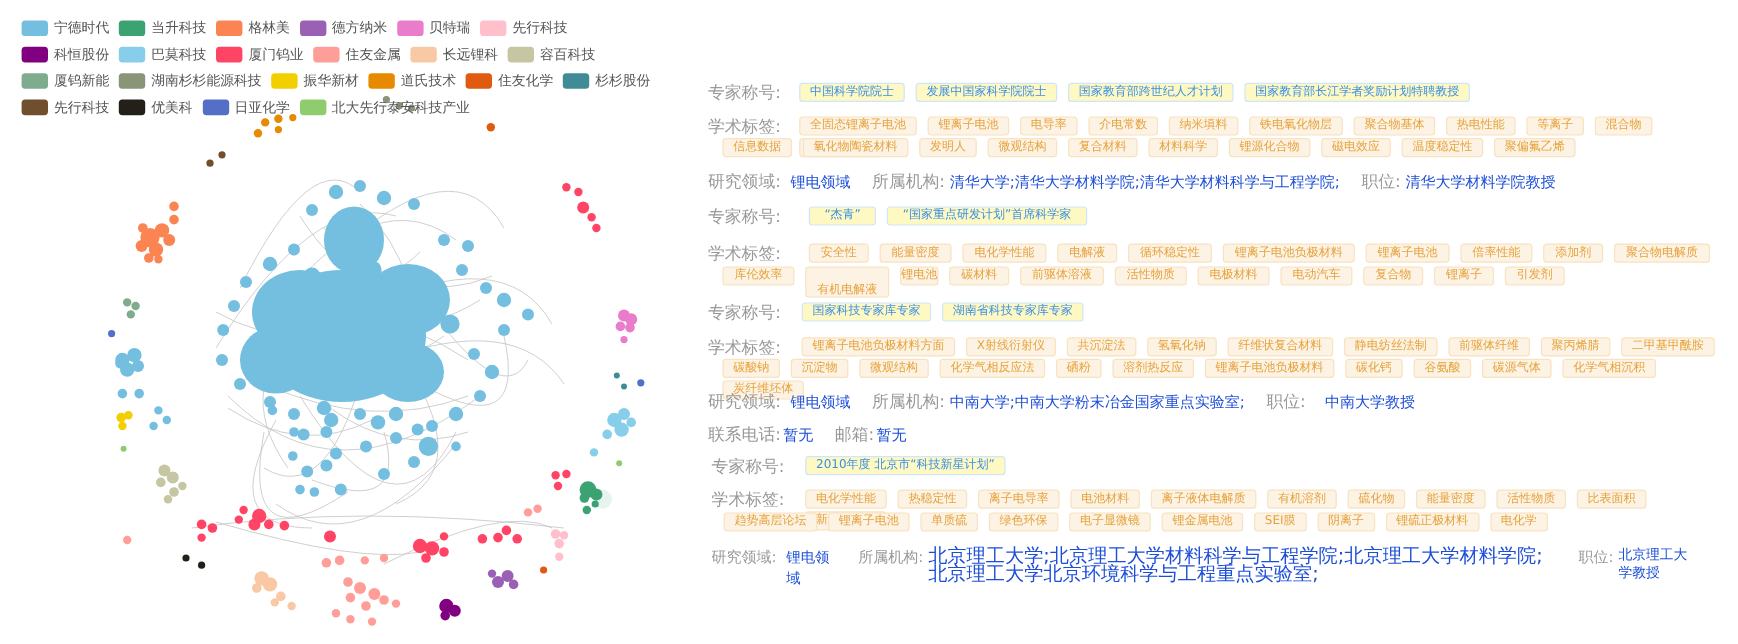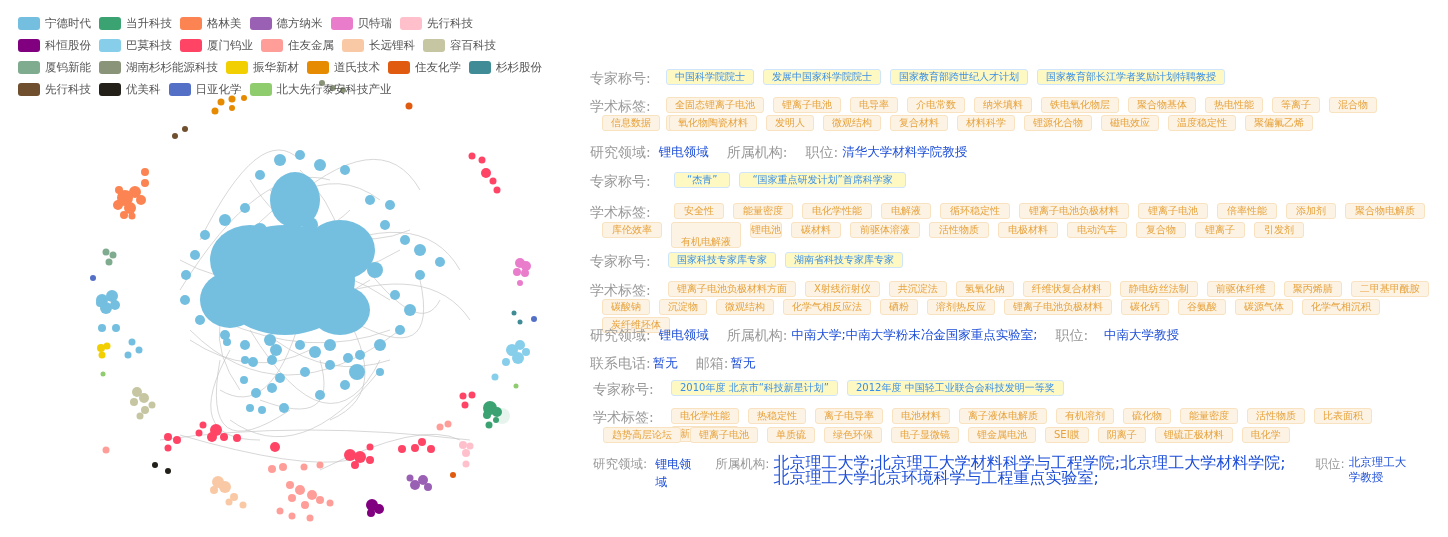--- a/index.html
+++ b/index.html
@@ -438,20 +438,21 @@
       <span class="tag tag-acad">聚偏氟乙烯</span>
     </div>
   </div>
   <div class="row" style="top:143px; left:10px;">
     <div class="inline-group">
       <span class="row-label">研究领域:</span>
       <span class="row-value" style="margin-left:8px;">锂电领域</span>
     </div>
     <div class="inline-group">
       <span class="row-label">所属机构:</span>
+      <span class="row-value" style="margin-left:4px;">清华大学;清华大学材料学院;清华大学材料科学与工程学院;</span>
     </div>
     <div class="inline-group">
       <span class="row-label">职位:</span>
       <span class="row-value" style="margin-left:4px;">清华大学材料学院教授</span>
     </div>
   </div>
 
   <div class="row" style="top:172px; left:10px;">
     <span class="row-label" style="width:84px;">专家称号:</span>
     <div class="tag-wrap">
@@ -549,21 +550,20 @@
     <div class="inline-group">
       <span class="row-label">邮箱:</span>
       <span class="row-value" style="margin-left:2px;">暂无</span>
     </div>
   </div>
 
   <div class="row" style="top:380px; left:13px;">
     <span class="row-label" style="width:78px;">专家称号:</span>
     <div class="tag-wrap">
       <span class="tag tag-title">2010年度 北京市“科技新星计划”</span>
-      <span class="tag tag-title">2012年度 中国轻工业联合会科技发明一等奖</span>
     </div>
   </div>
   <div class="row" style="top:408px; left:13px;">
     <span class="row-label" style="width:78px;">学术标签:</span>
     <div class="tag-wrap" style="width:770px;">
       <span class="tag tag-acad">电化学性能</span>
       <span class="tag tag-acad">热稳定性</span>
       <span class="tag tag-acad">离子电导率</span>
       <span class="tag tag-acad">电池材料</span>
       <span class="tag tag-acad">离子液体电解质</span>

